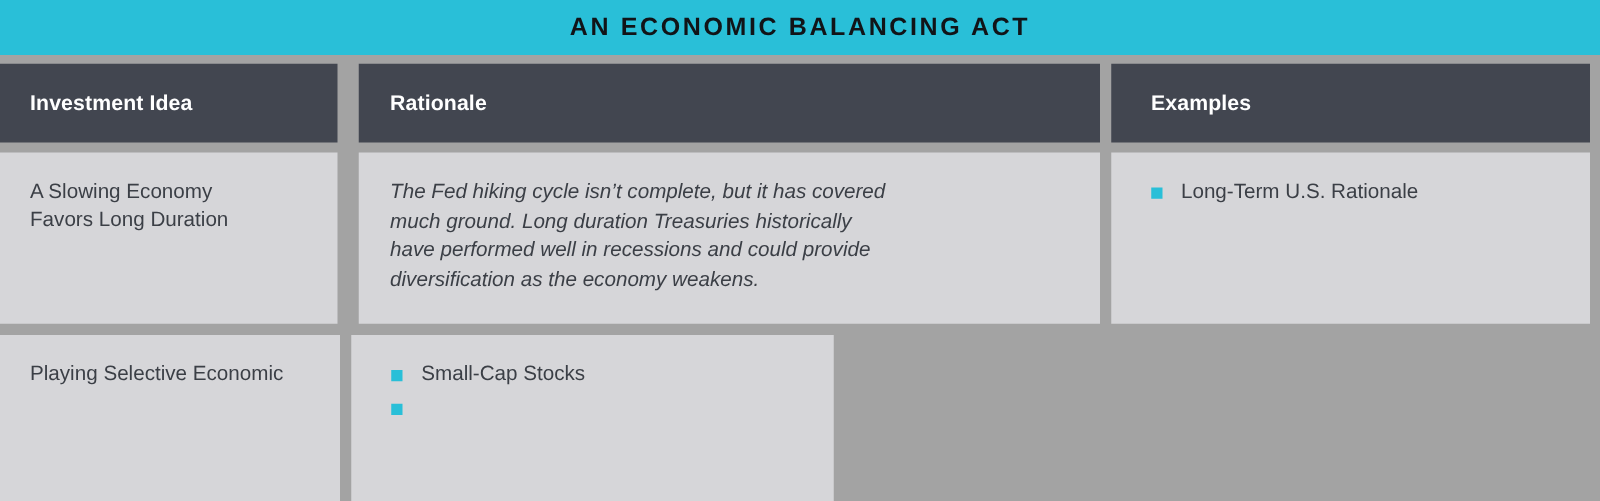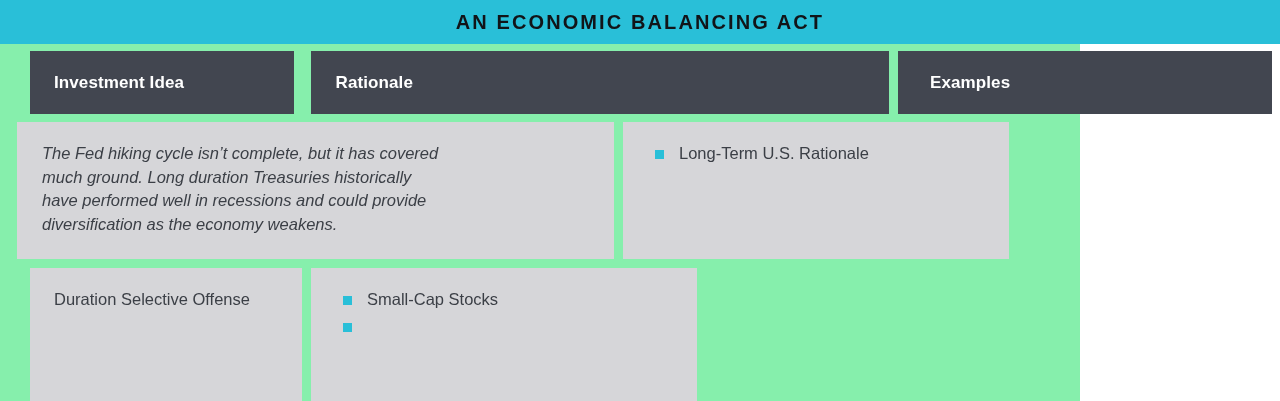--- a/index.html
+++ b/index.html
@@ -10,23 +10,23 @@
   body {
     width: 1280px;
     height: 401px;
     overflow: hidden;
     font-family: "Liberation Sans", sans-serif;
     -webkit-font-smoothing: antialiased;
   }
 
   .infographic {
     position: relative;
-    width: 1080px;
+    width: 1280px;
     height: 401px;
-    background: #86efac;
+    background: #a3a3a3;
   }
 
   
   .title-bar {
     position: absolute;
     left: 0;
     top: 0;
     width: 1280px;
     height: 44px;
     background: #29bfd8;
@@ -59,21 +59,20 @@
     width: 1272px;
     display: flex;
   }
   .row-header { top: 0; height: 63px; }
   .row-1      { top: 71px; height: 137px; }
   .row-2      { top: 217px; height: 133px; }
 
   .cell {
     box-sizing: border-box;
     overflow: hidden;
-    margin-left: 30px;
   }
   .cell.col-idea      { width: 272px; }
   .cell.col-rationale { width: 597px; margin-left: 17px; }
   .cell.col-examples  { width: 386px; margin-left: 9px; }
 
   
   .row-header .cell {
     background: #424650;
     display: flex;
     align-items: center;
@@ -153,39 +152,43 @@
       </div>
       <div class="cell col-rationale">
         <span class="col-head-label">Rationale</span>
       </div>
       <div class="cell col-examples">
         <span class="col-head-label">Examples</span>
       </div>
     </div>
 
     <div class="row row-1">
+      <div class="cell col-idea">
+        <div class="idea-text">A Slowing Economy
+Favors Long Duration</div>
+      </div>
       <div class="cell col-rationale">
         <div class="rationale-text">The Fed hiking cycle isn’t complete, but it has covered
 much ground. Long duration Treasuries historically
 have performed well in recessions and could provide
 diversification as the economy weakens.</div>
       </div>
       <div class="cell col-examples">
         <ul class="examples-list">
           <li class="example-item">
             <span class="bullet-square"></span>
             <span>Long-Term U.S. Rationale</span>
           </li>
         </ul>
       </div>
     </div>
 
     <div class="row row-2">
       <div class="cell col-idea">
-        <div class="idea-text">Duration Selective Offense</div>
+        <div class="idea-text">Playing Selective Economic</div>
       </div>
       <div class="cell col-examples">
         <ul class="examples-list">
           <li class="example-item">
             <span class="bullet-square"></span>
             <span>Small-Cap Stocks</span>
           </li>
           <li class="example-item">
             <span class="bullet-square"></span>
           </li>

